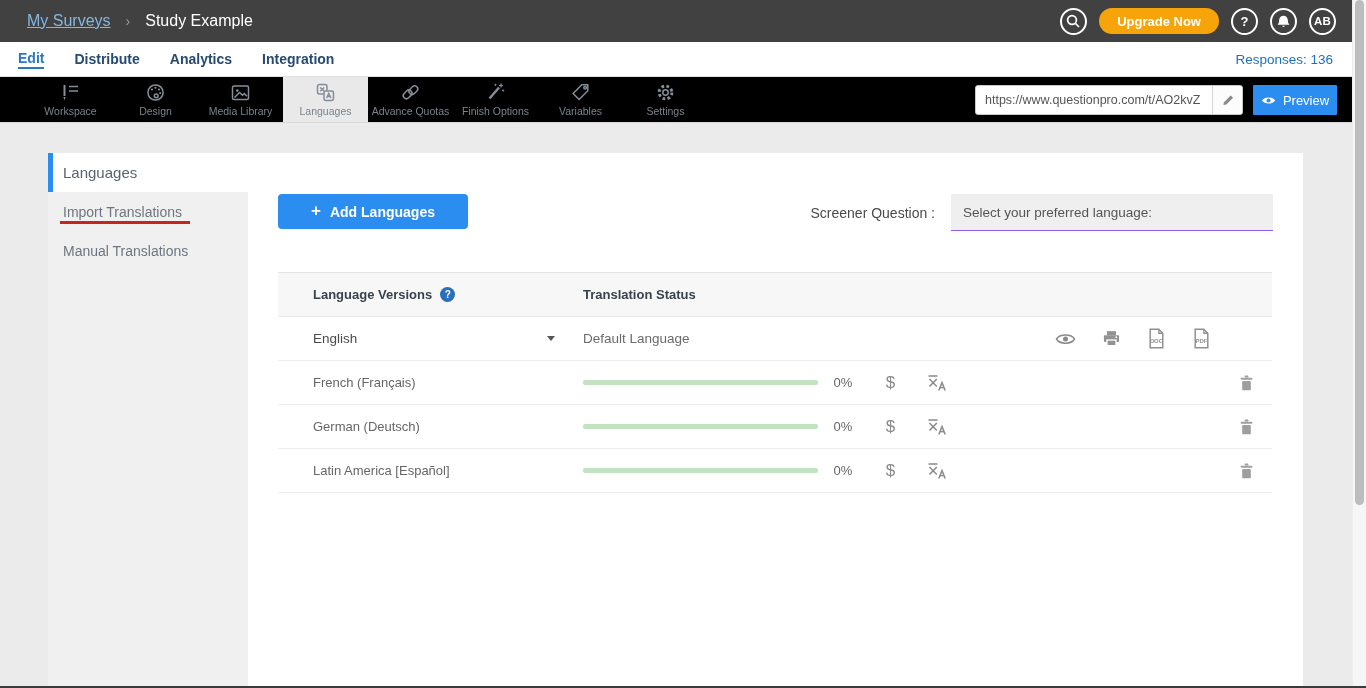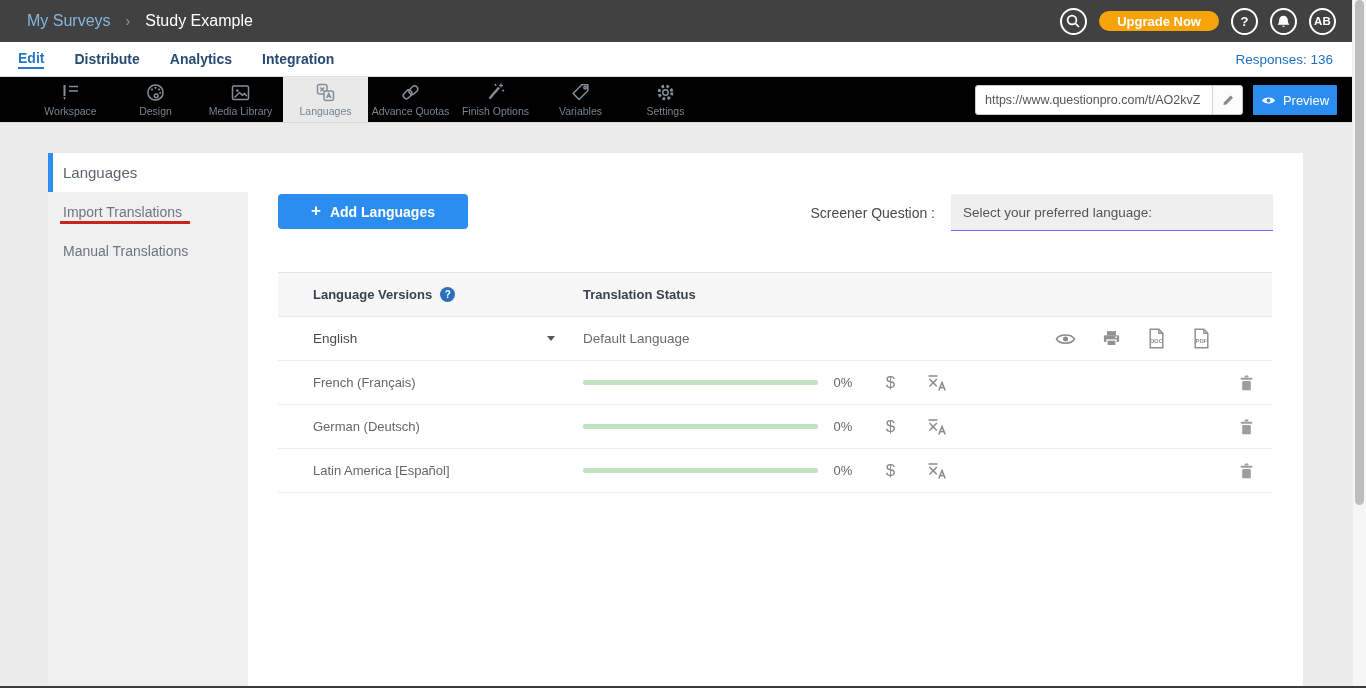--- a/index.html
+++ b/index.html
@@ -5,27 +5,27 @@
   * { margin:0; padding:0; box-sizing:border-box; }
   html,body { width:1366px; height:688px; }
   body { font-family:"Liberation Sans", sans-serif; background:#ebebeb; position:relative; overflow:hidden; }
 
   
   .topbar { height:42px; background:#414141; display:flex; align-items:stretch; }
   .brand { width:143px; background:#2b8df0; display:flex; align-items:center; padding-left:19px; gap:10px; color:#fff; cursor:pointer; }
   .brand-label { font-size:16.5px; letter-spacing:.2px; }
   .caret-white { width:0; height:0; border:4.5px solid transparent; border-top:5.5px solid #fff; margin-top:5px; }
   .breadcrumb { display:flex; align-items:center; margin-left:27px; gap:15px; }
-  .crumb-parent { color:#84b7e0; font-size:16px; cursor:pointer; }
+  .crumb-parent { color:#84b7e0; font-size:16px; cursor:pointer;text-decoration:underline; }
   .crumb-sep { color:#9b9b9b; font-size:14px; }
   .crumb-current { color:#fff; font-size:16px; }
   .topbar-right { margin-left:auto; display:flex; align-items:center; gap:12px; padding-right:30px; }
   .circle-btn { width:27px; height:27px; border:2px solid #fff; border-radius:50%; display:flex; align-items:center; justify-content:center; color:#fff; font-weight:bold; font-size:13px; flex:none; cursor:pointer; }
   .avatar { font-size:11.5px; letter-spacing:.3px; }
-  .upgrade-btn { height:20px; border-radius:14px; background:#f7a30a; color:#fff; font-weight:bold; font-size:13px; padding:0 18px; display:flex; align-items:center; border:none; font-family:inherit; cursor:pointer; }
+  .upgrade-btn { height:26px; border-radius:14px; background:#f7a30a; color:#fff; font-weight:bold; font-size:13px; padding:0 18px; display:flex; align-items:center; border:none; font-family:inherit; cursor:pointer; }
 
   
   .navbar { height:35px; background:#fff; display:flex; align-items:center; padding:0 33px 0 18px; border-bottom:1px solid #e1e1e1; gap:30px; }
   .nav-tab { font-size:14px; font-weight:bold; color:#274a72; padding-bottom:1px; cursor:pointer; }
   .nav-tab.active { color:#2878c8; border-bottom:2px solid #2878c8; }
   .responses { margin-left:auto; color:#1d6fc0; font-size:13.5px; }
 
   
   .toolbar { height:46px; background:#000000; display:flex; align-items:stretch; padding-left:28px; border-bottom:1px solid #d8d8d8; position:relative; }
   .tool-item { width:85px; display:flex; flex-direction:column; align-items:center; justify-content:center; gap:2px; cursor:pointer; }

